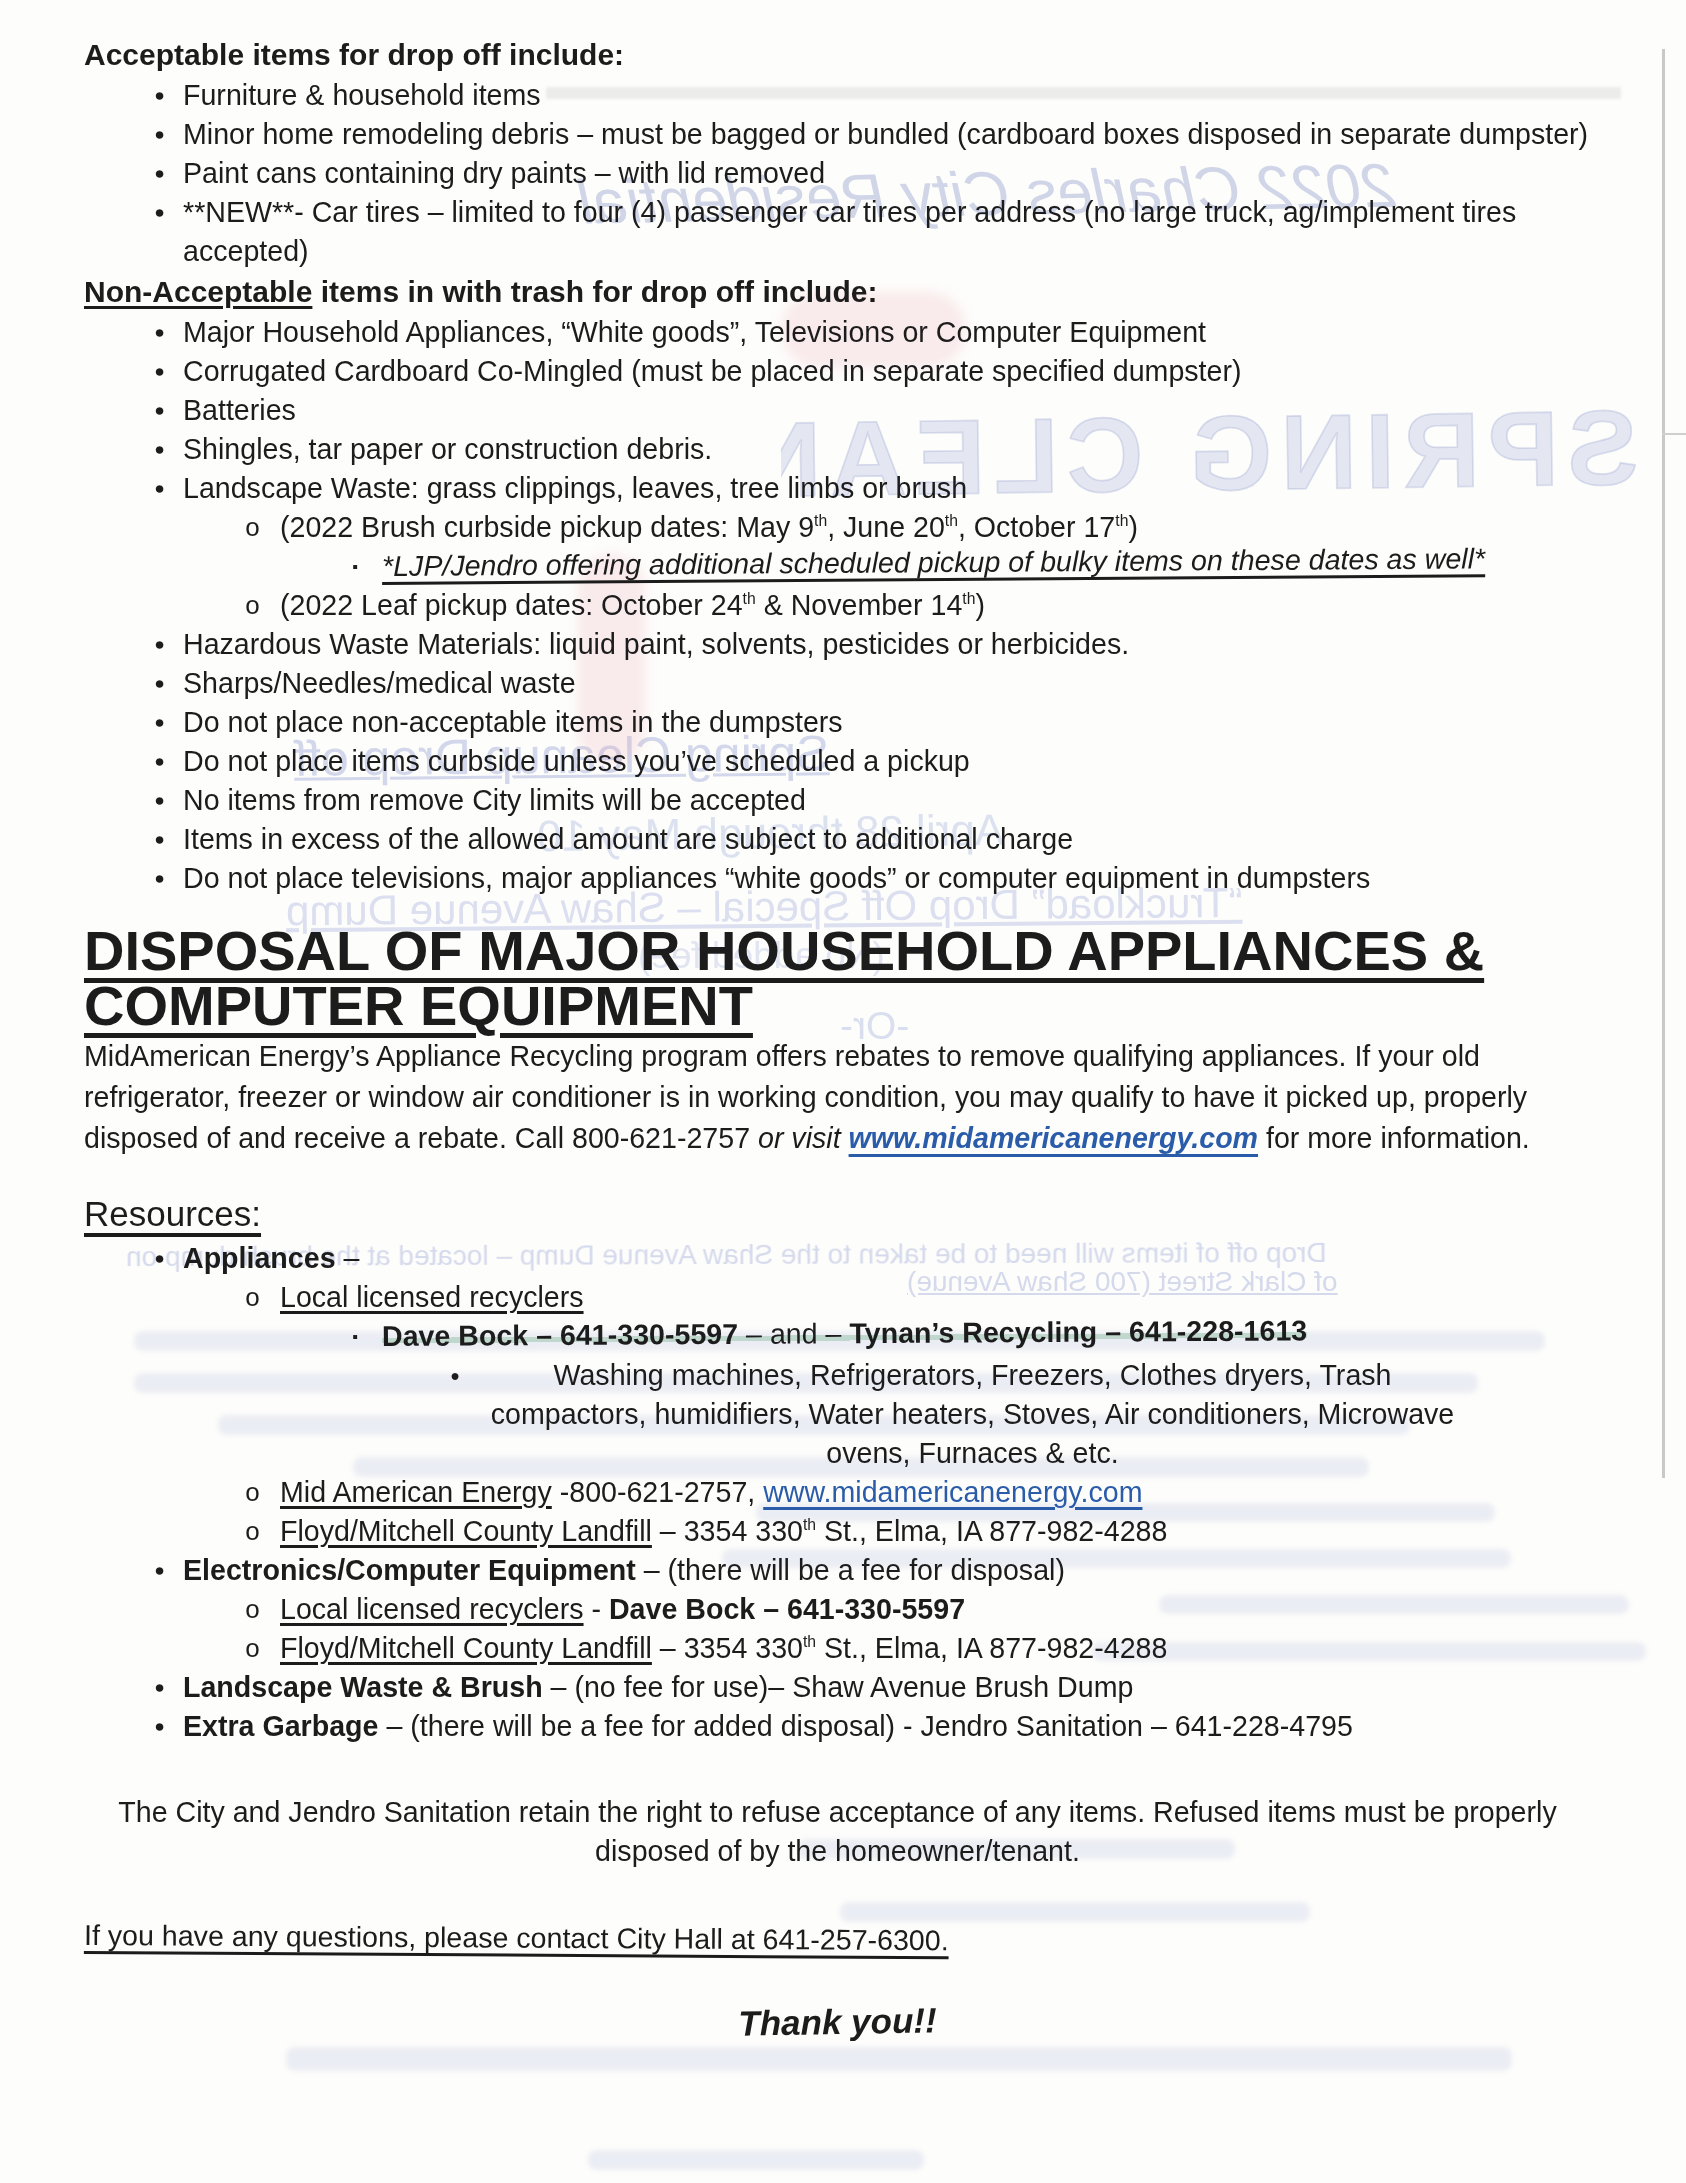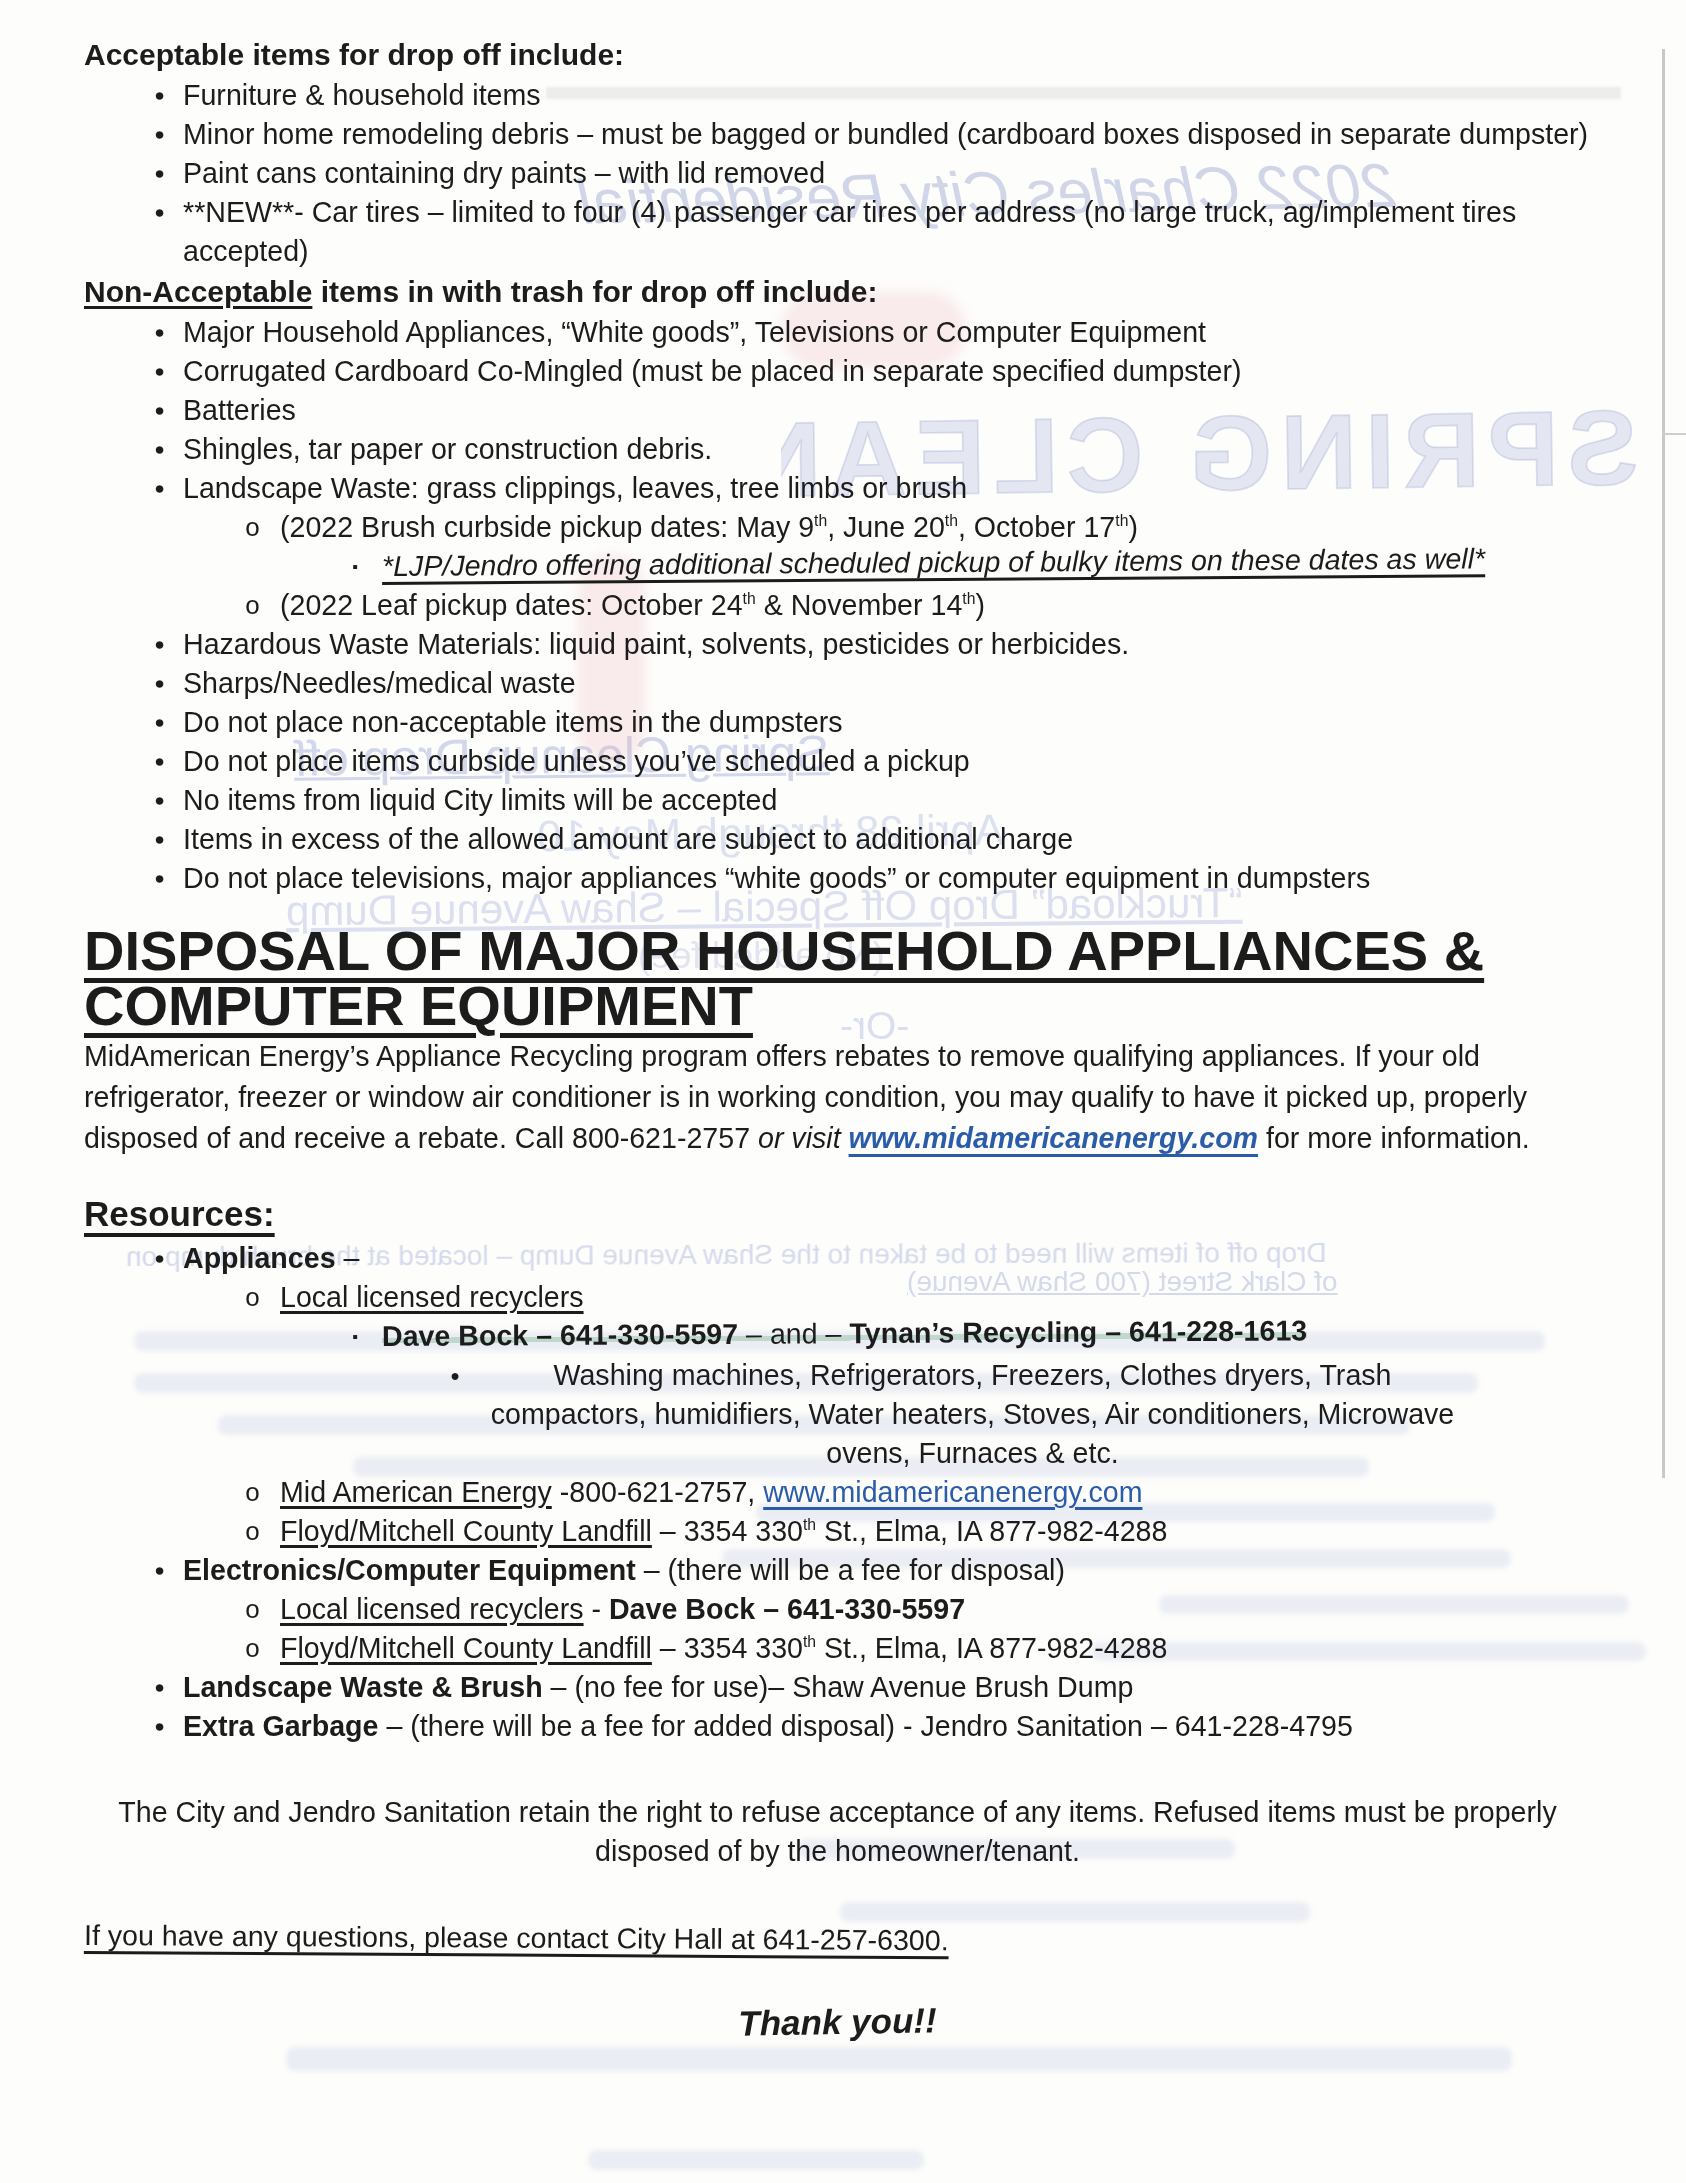--- a/index.html
+++ b/index.html
@@ -3,21 +3,21 @@
 <meta charset="utf-8">
 <style>
   html,body{margin:0;padding:0;background:#e9e9e9;}
   .page{position:relative;width:1687px;height:2183px;background:#fdfdfb;overflow:hidden;
         font-family:"Liberation Sans",sans-serif;color:#1c1c1c;}
   
   .content{position:absolute;left:84px;top:34px;width:1507px;z-index:2;font-size:28.6px;line-height:39px;}
   .hsec{font-weight:bold;font-size:30px;line-height:42px;}
   .h-disposal{font-weight:bold;font-size:56px;line-height:55px;margin-top:25px;
               text-decoration:underline;text-decoration-thickness:5px;text-underline-offset:7.6px;}
-  .h-res{font-weight:bold;font-size:35px;line-height:50px;margin-top:30px;display:inline-block;
+  .h-res{font-weight:normal;font-size:35px;line-height:50px;margin-top:30px;display:inline-block;
          text-decoration:underline;text-decoration-thickness:4.2px;text-underline-offset:6.7px;}
   .li{display:flex;align-items:flex-start;}
   .m{flex:0 0 auto;text-align:center;line-height:39px;}
   .l1>.m{margin-left:52px;width:47px;}
   .l2>.m{margin-left:141px;width:55px;}
   .l3>.m{margin-left:244px;width:54px;}
   .l4>.m{margin-left:349px;width:44px;}
   .m1{font-size:17.6px;} .m2{font-size:26px;} .m3{font-size:16px;} .m4{font-size:16px;}
   .t{flex:1 1 auto;}
   sup{font-size:0.55em;line-height:0;vertical-align:super;}
@@ -169,21 +169,21 @@
     <div class="li l1">
       <span class="m m1">●</span>
       <span class="t">Do not place non-acceptable items in the dumpsters</span>
     </div>
     <div class="li l1">
       <span class="m m1">●</span>
       <span class="t">Do not place items curbside unless you’ve scheduled a pickup</span>
     </div>
     <div class="li l1">
       <span class="m m1">●</span>
-      <span class="t">No items from liquid City limits will be accepted</span>
+      <span class="t">No items from remove City limits will be accepted</span>
     </div>
     <div class="li l1">
       <span class="m m1">●</span>
       <span class="t">Items in excess of the allowed amount are subject to additional charge</span>
     </div>
     <div class="li l1">
       <span class="m m1">●</span>
       <span class="t">Do not place televisions, major appliances “white goods” or computer equipment in dumpsters</span>
     </div>
 

